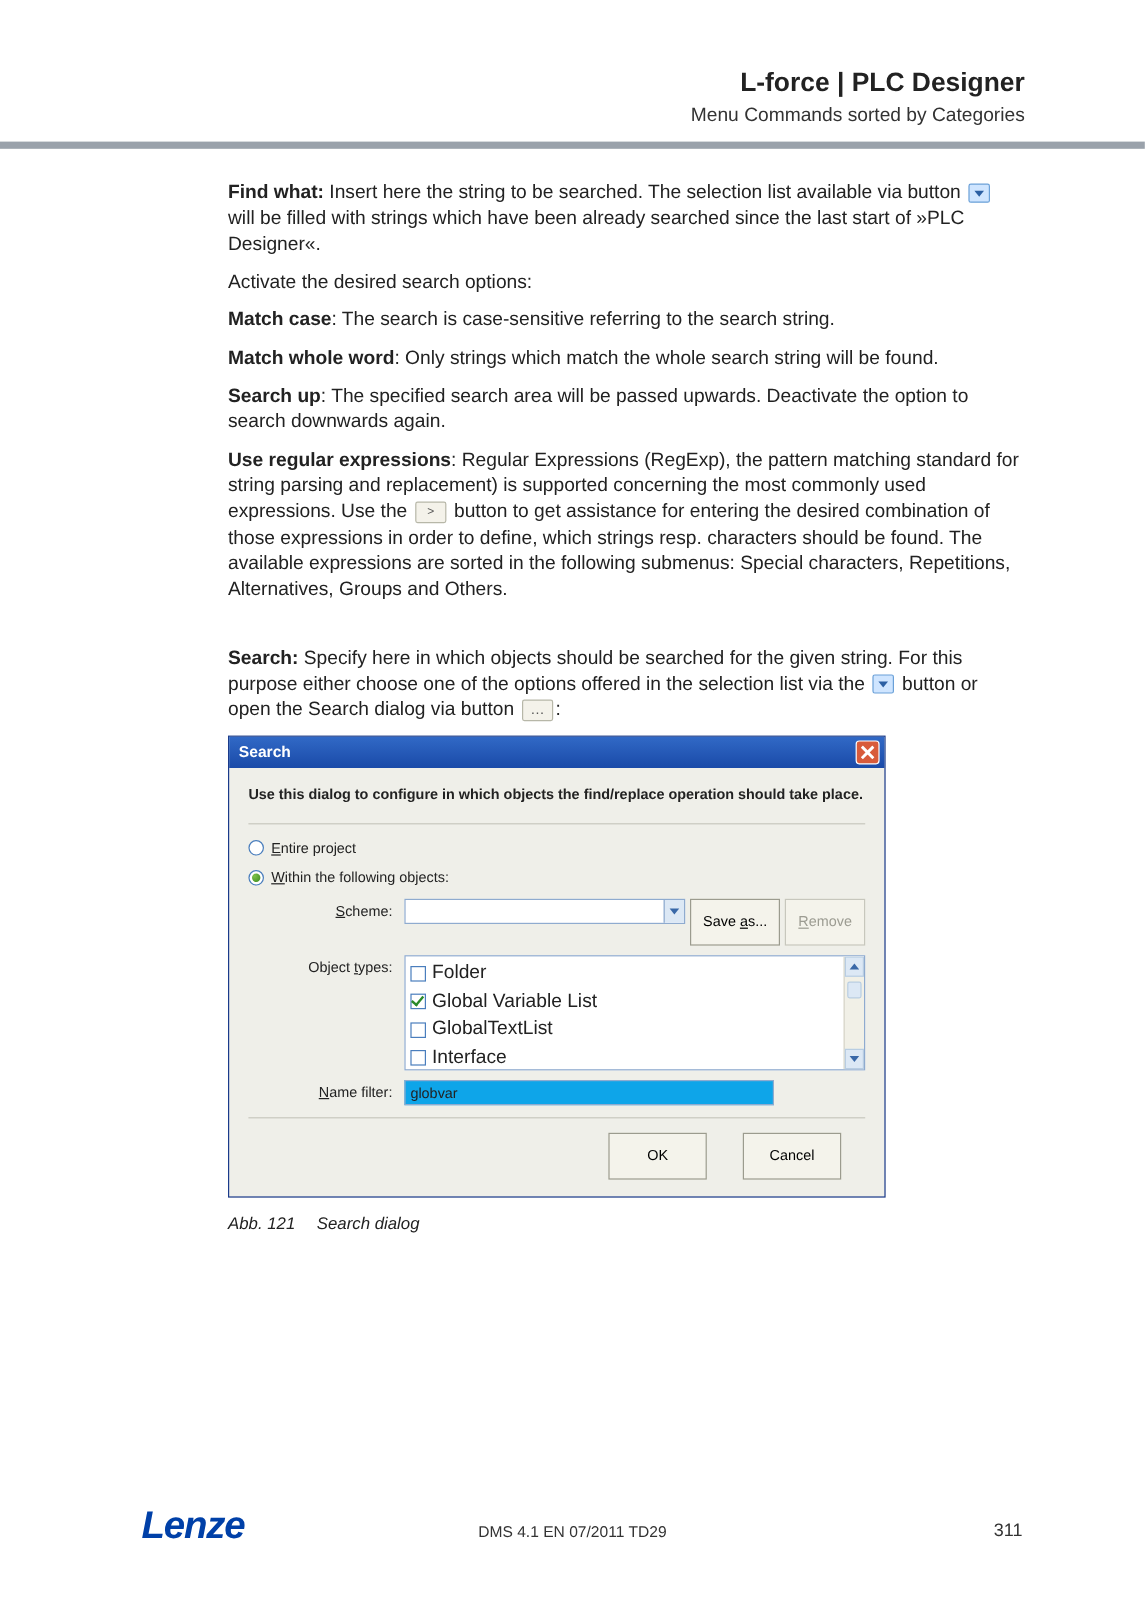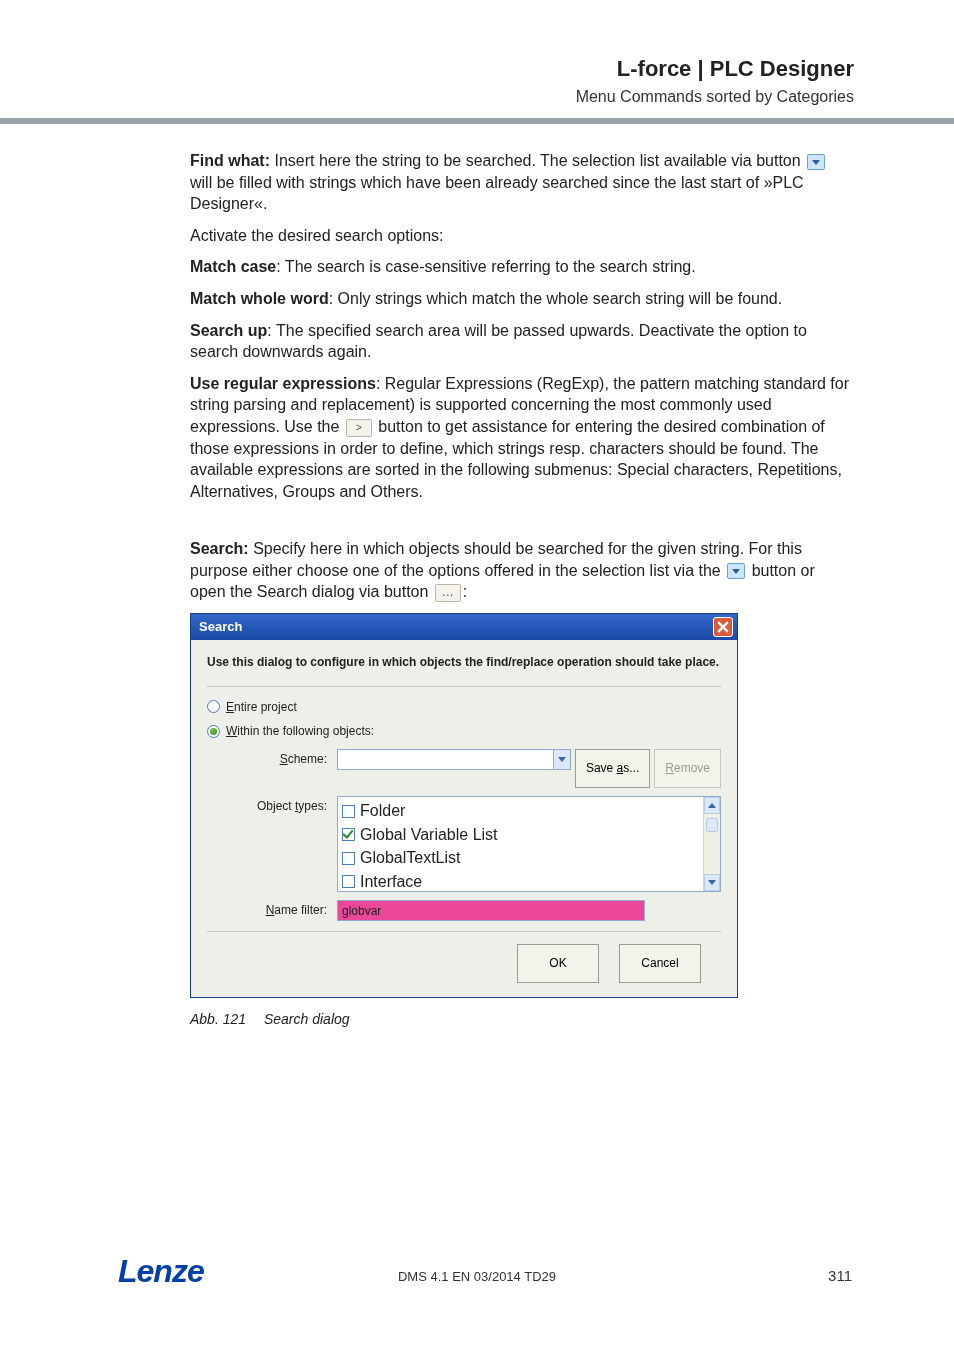--- a/index.html
+++ b/index.html
@@ -183,25 +183,25 @@
   .sb-btn {
     height: 17px; background: #dce8f5; border: 1px solid #b8cde2;
     display: flex; align-items: center; justify-content: center; margin: 0;
   }
   .sb-up::after { content:""; border-left:4px solid transparent; border-right:4px solid transparent; border-bottom:5px solid #3968a8; }
   .sb-down::after { content:""; border-left:4px solid transparent; border-right:4px solid transparent; border-top:5px solid #3968a8; }
   .sb-track { flex: 1; position: relative; }
   .sb-thumb { position: absolute; top: 4px; left: 2px; right: 2px; height: 14px;
     background: #dce8f5; border: 1px solid #b8cde2; border-radius: 2px; }
   .textbox {
-    flex: 1; height: 21px; background: #ec4899; border: 1px solid #8fabcf;
+    flex: 1; height: 21px; background: #0ea5e9; border: 1px solid #8fabcf;
     padding: 2px 4px; font-size: 12px; margin-right: 76px;
   }
   .lower-opts { margin-top: 14px; }
-  .btn-row { display: flex; justify-content: flex-end; gap: 20px; margin-top: 6px; padding-right: 20px; }
+  .btn-row { display: flex; justify-content: flex-end; gap: 30px; margin-top: 6px; padding-right: 20px; }
   .btn-row .win-btn { width: 82px; text-align: center; }
   .caption { font-style: italic; font-size: 14px; color: #222; margin-top: 12px; }
   .caption .cap-label { font-style: italic; margin-right: 14px; }
   
   .logo {
     position: absolute; left: 100px; bottom: 60px;
     font-family: Arial, sans-serif; font-weight: 900; font-style: italic;
     font-size: 32px; color: #0040a8; letter-spacing: -1px; margin-left: 18px;
   }
   .footer-center {
@@ -351,14 +351,14 @@
   </div>
 
   <p class="caption">
     <span class="cap-label">Abb. 121</span>
     <span>Search dialog</span>
   </p>
 
 </div>
 
 <div class="logo">Lenze</div>
-<div class="footer-center">DMS 4.1 EN 03/2014 TD29</div>
+<div class="footer-center">DMS 4.1 EN 07/2011 TD29</div>
 <div class="footer-right">311</div>
 
 </body></html>

